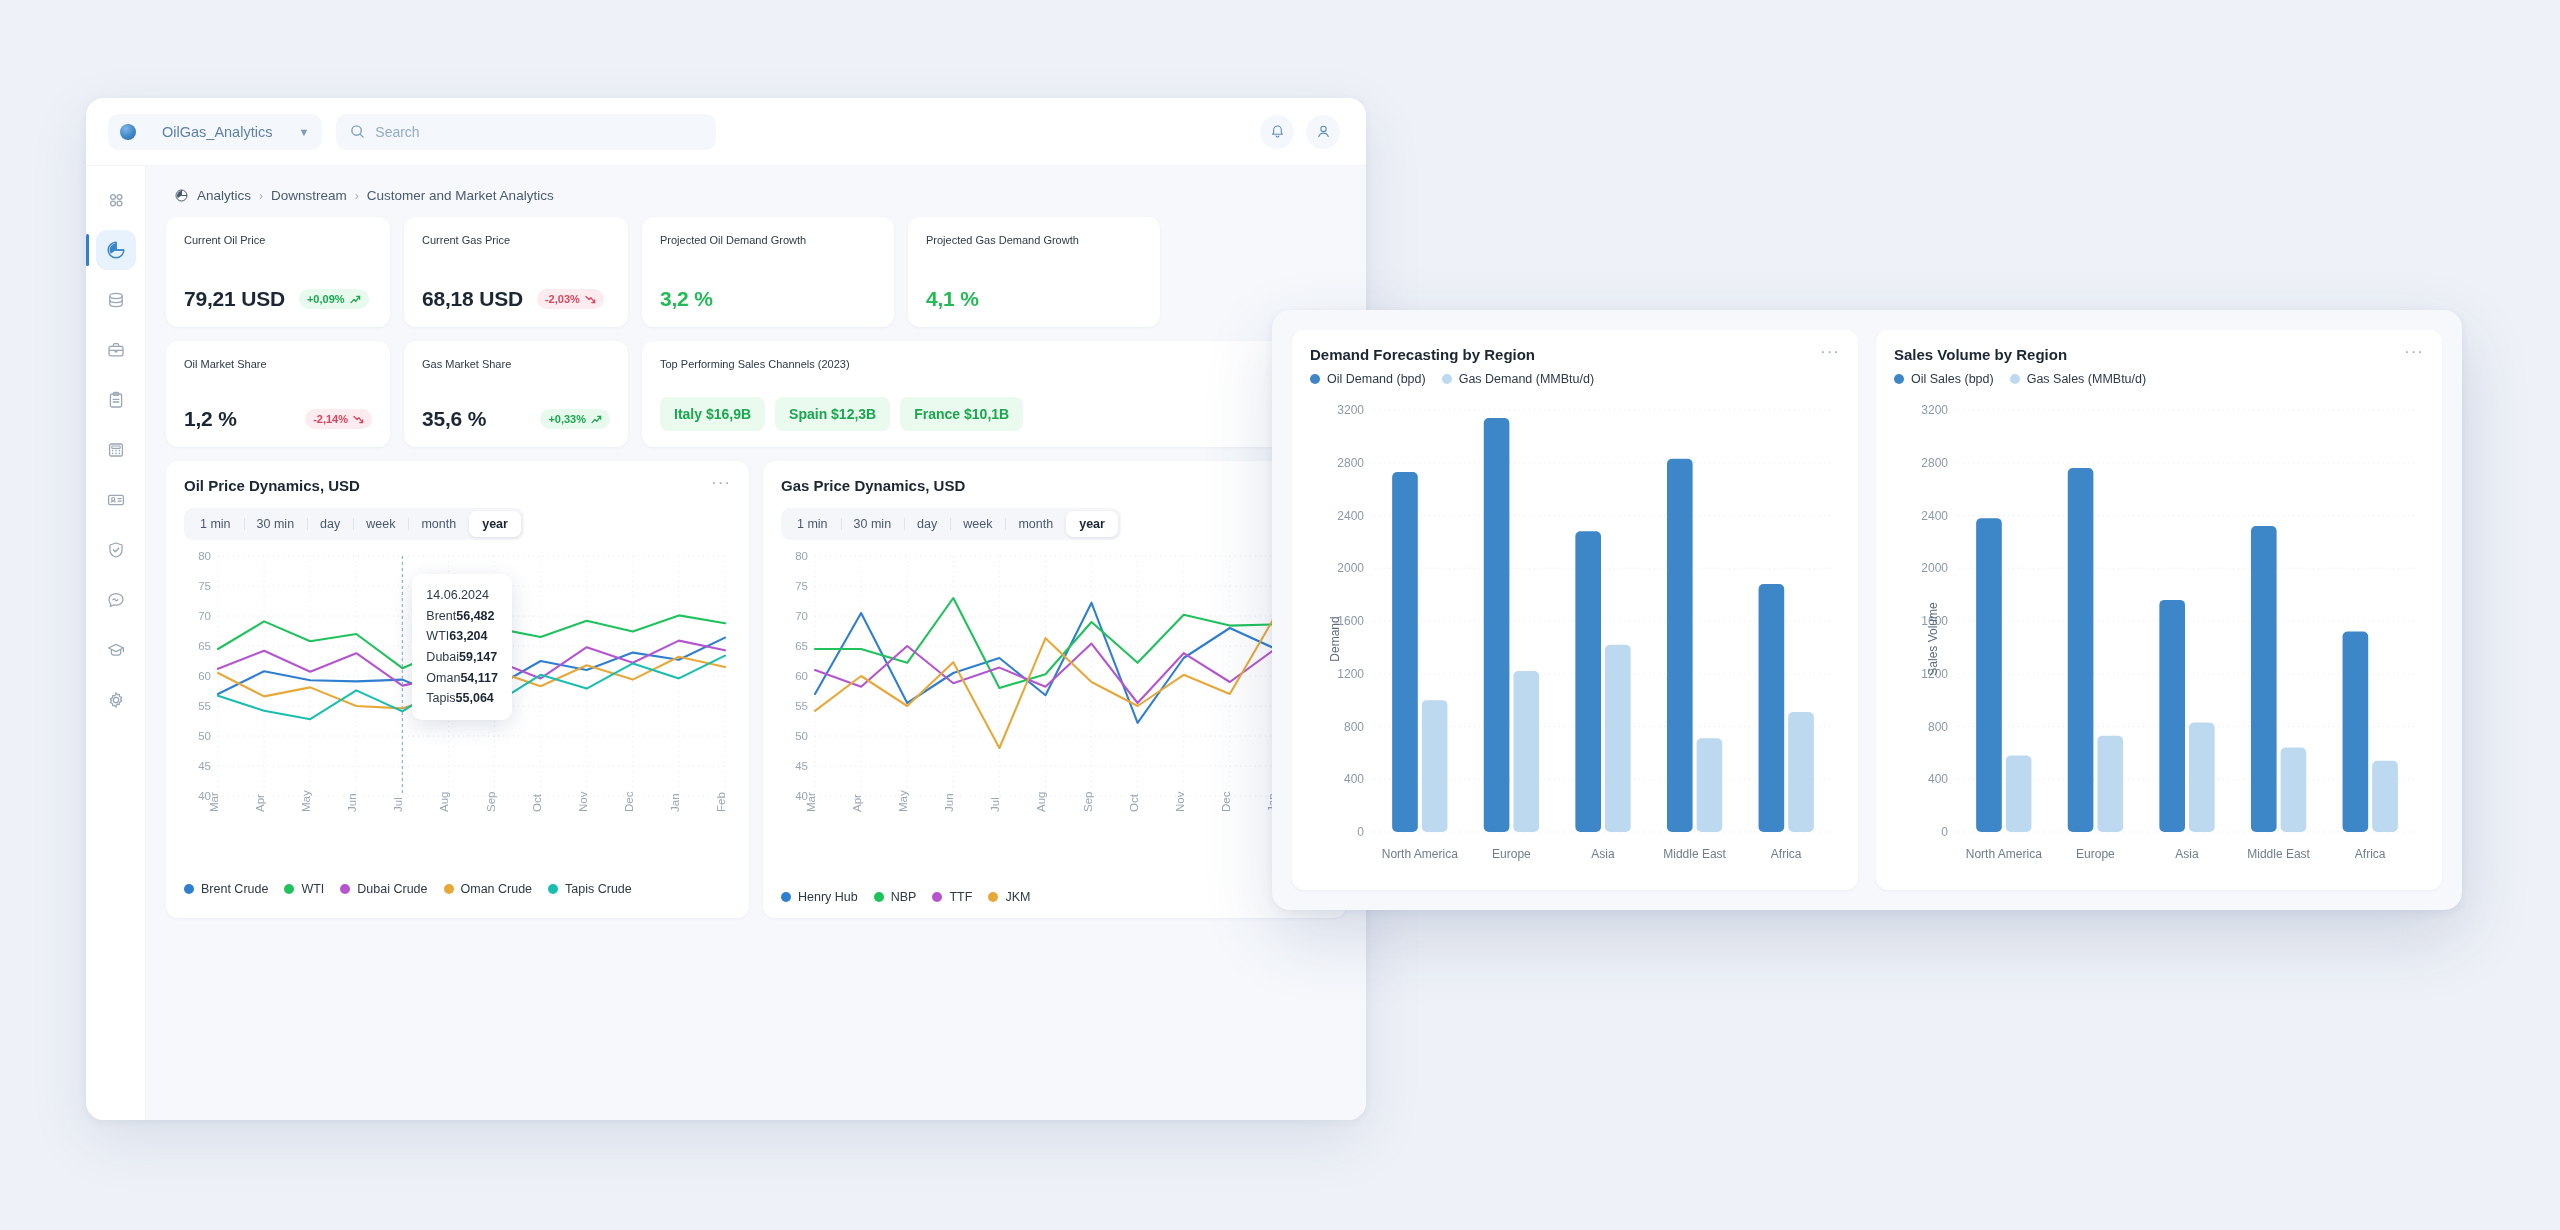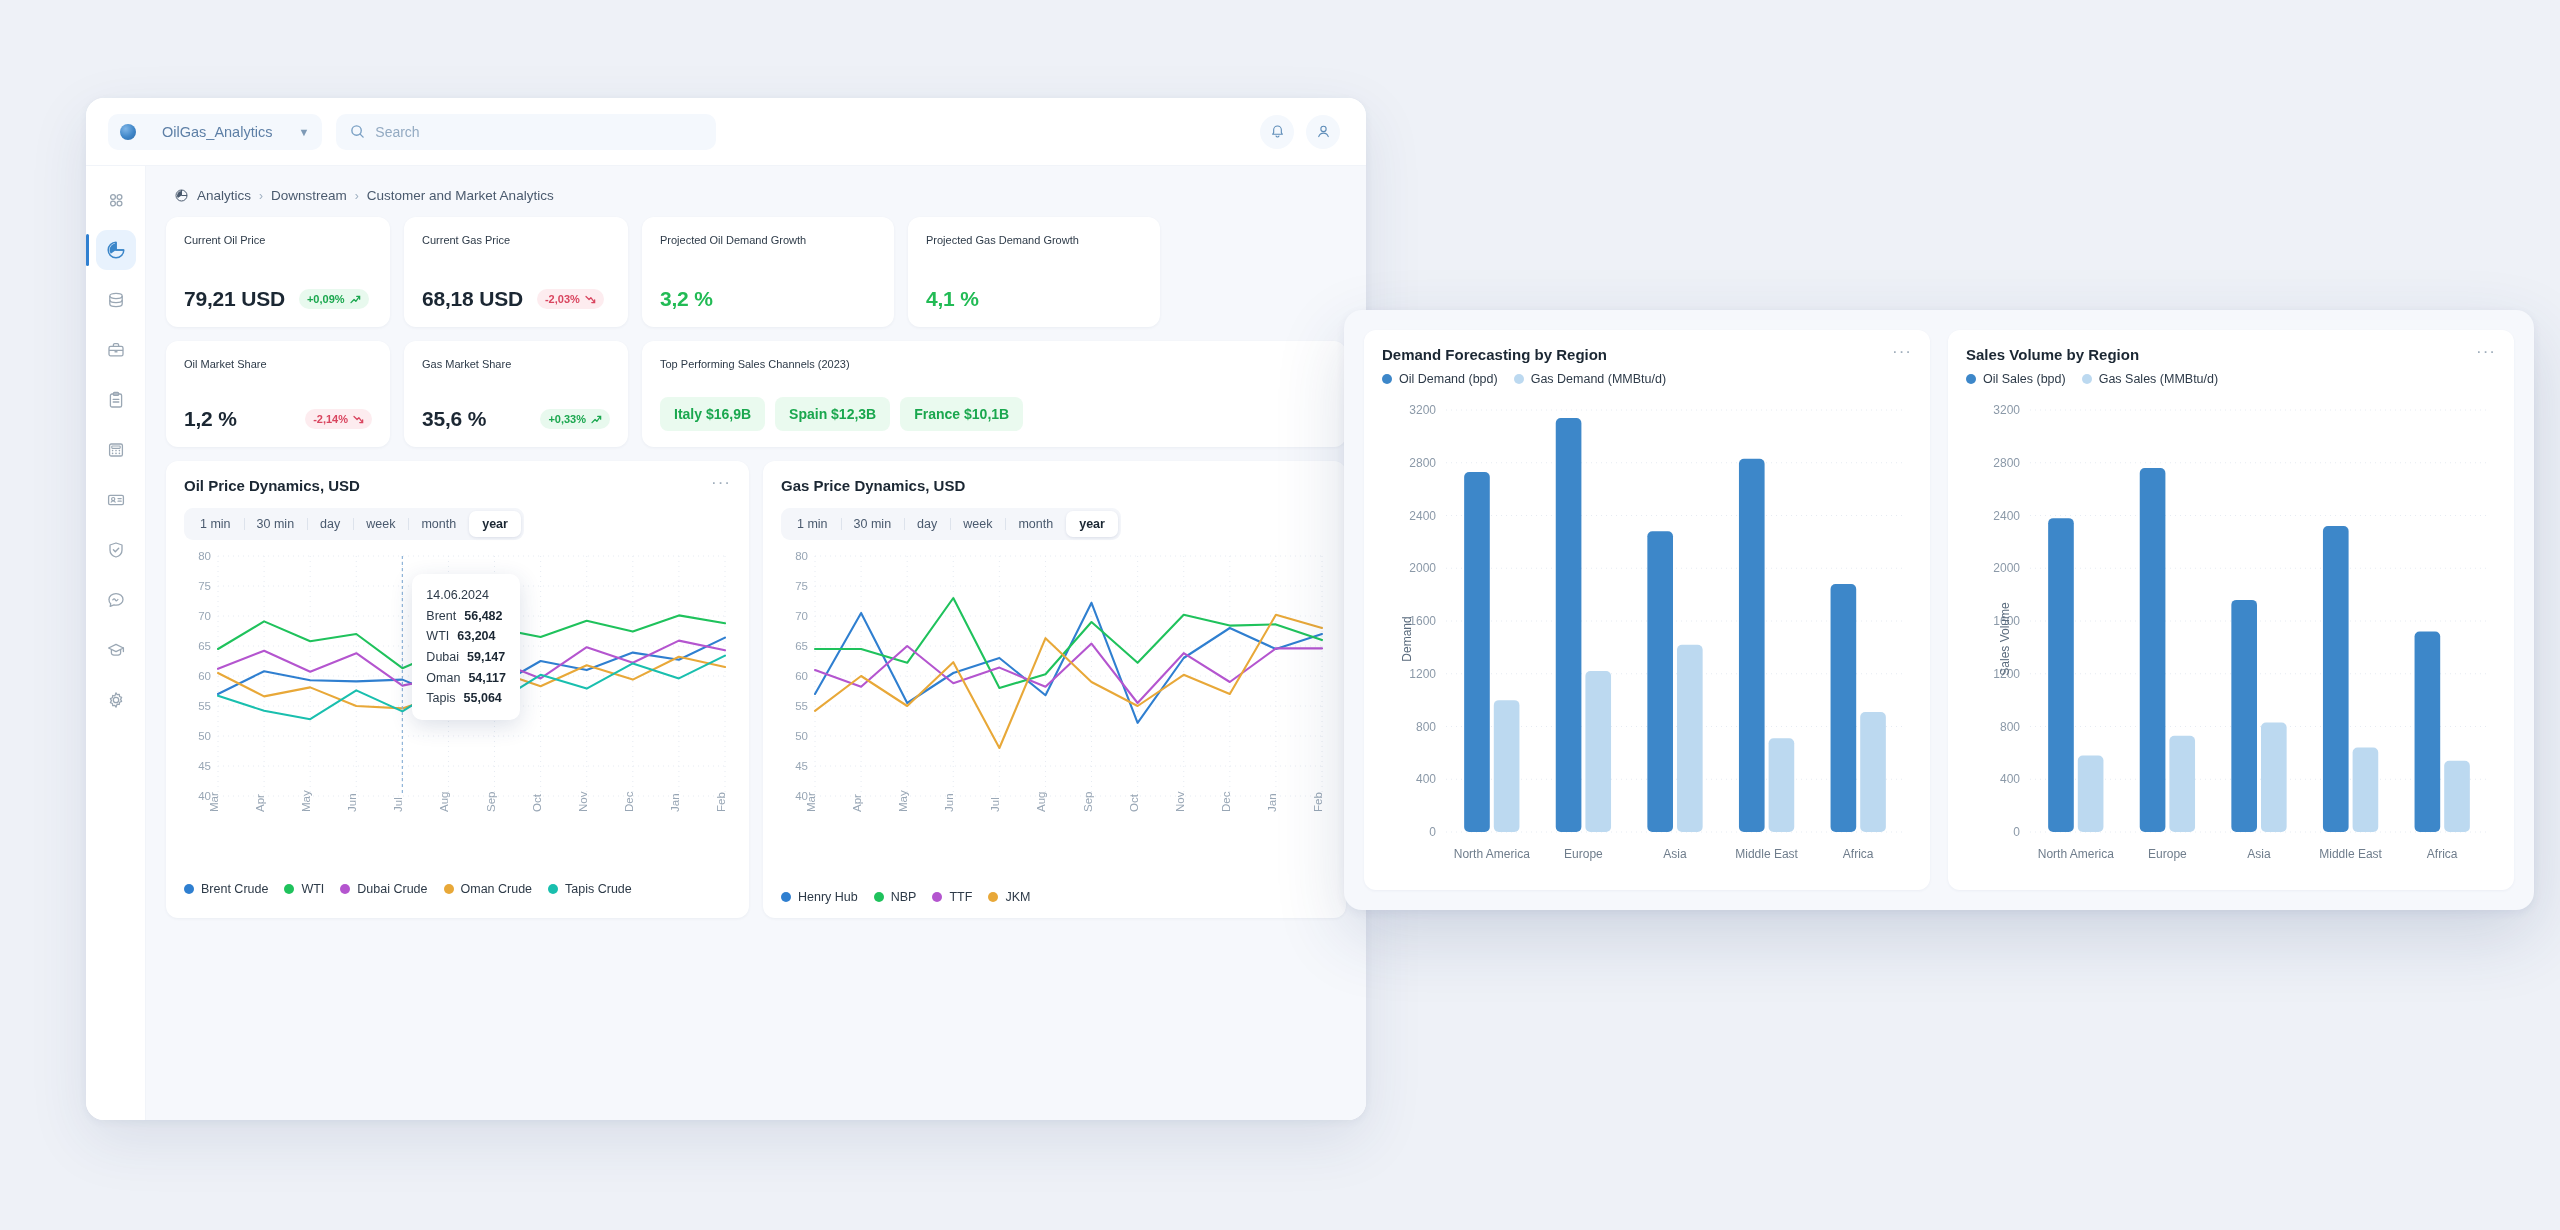--- a/index.html
+++ b/index.html
@@ -125,42 +125,42 @@
   }
   .range-tab.active { background: #fff; font-weight: 700; color: #1b2733;
     box-shadow: 0 1px 3px rgba(40,60,110,.12); }
   .range-tab.active::before, .range-tab.active + .range-tab::before { background: transparent; }
   .legend { display: flex; flex-wrap: wrap; gap: 16px; margin-top: 10px; }
   .legend-item { display: flex; align-items: center; gap: 7px; font-size: 12.5px; color: #2d3a48; cursor: pointer; }
   .dot { width: 10px; height: 10px; border-radius: 50%; flex: 0 0 10px; }
   .plot { position: relative; margin-top: 10px; }
   
   #float-panel {
-    position: absolute; left: 1344px; top: 310px;
+    position: absolute; left: 1272px; top: 310px;
     width: 1190px; height: 600px;
     background: #f6f8fc; border-radius: 18px;
     box-shadow: 0 26px 70px rgba(40,60,110,.16), 0 3px 10px rgba(40,60,110,.07);
     padding: 20px; display: flex; gap: 18px;
   }
   .bar-card {
     background: #fff; border-radius: 12px; flex: 1 1 0;
     padding: 16px 18px; box-shadow: 0 1px 3px rgba(45,65,110,.05);
     display: flex; flex-direction: column; min-width: 0;
   }
   .bar-plot { position: relative; flex: 1 1 auto; margin-top: 14px; }
   .axis-title {
     position: absolute; left: 2px; top: 50%; transform: translateY(-50%) rotate(-90deg);
     transform-origin: center; font-size: 12px; color: #5a6b7d; white-space: nowrap;
   }
   .tooltip-box {
     position: absolute; background: #fff; border-radius: 10px;
     box-shadow: 0 6px 22px rgba(40,60,110,.16); padding: 11px 14px;
     font-size: 12.5px; color: #2d3a48; line-height: 1.65; z-index: 5;
   }
-  .tt-row { display: flex; gap: 8px; }
+  .tt-row { display: flex; }
   .tt-row b { color: #1b2733; }
 </style>
 </head>
 <body>
 
 <div id="app-window">
 
   <div id="topbar">
     <div class="workspace-pill">
       <span class="ws-logo"></span>

